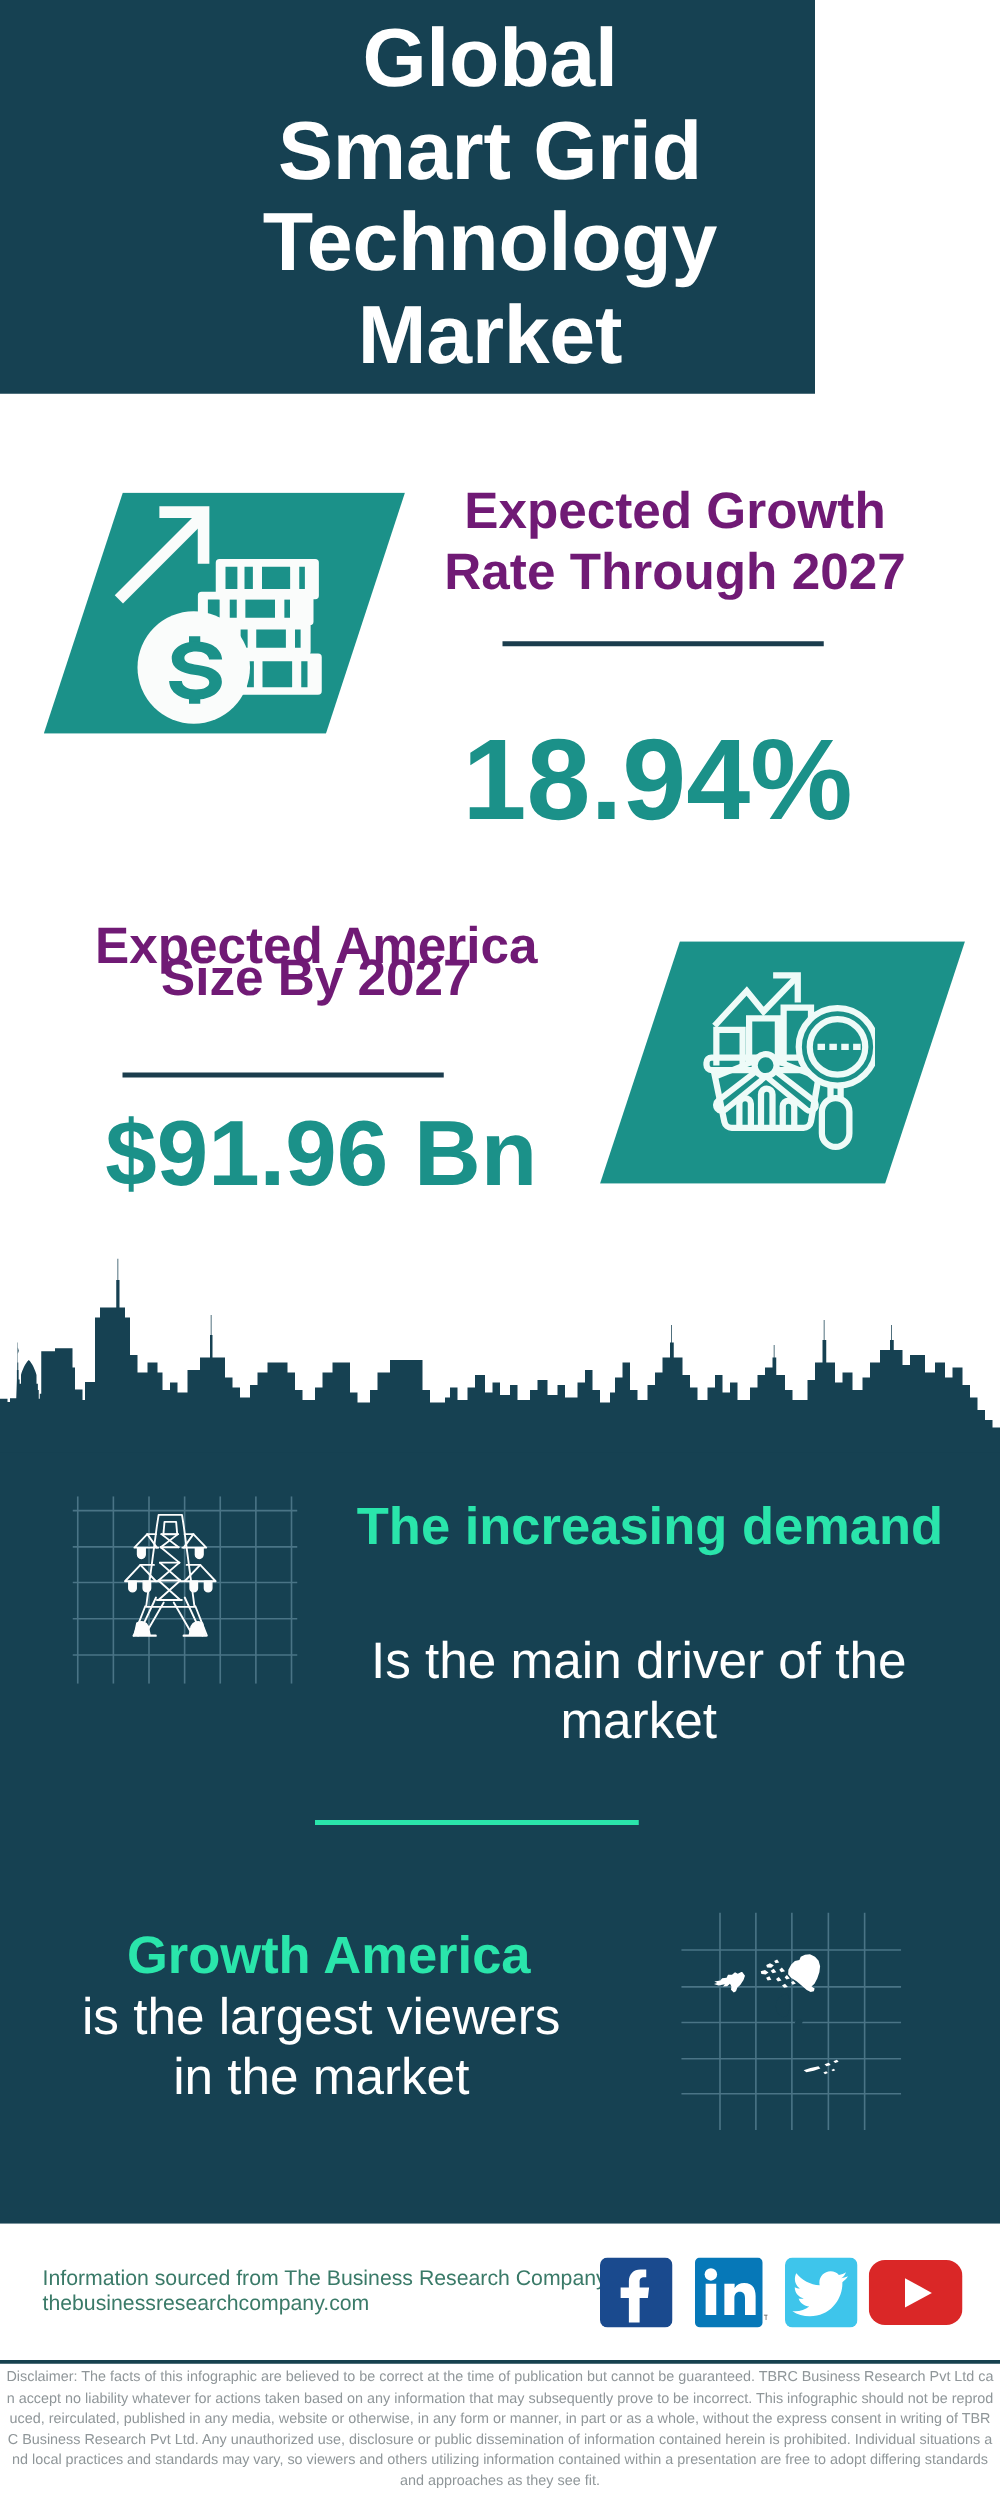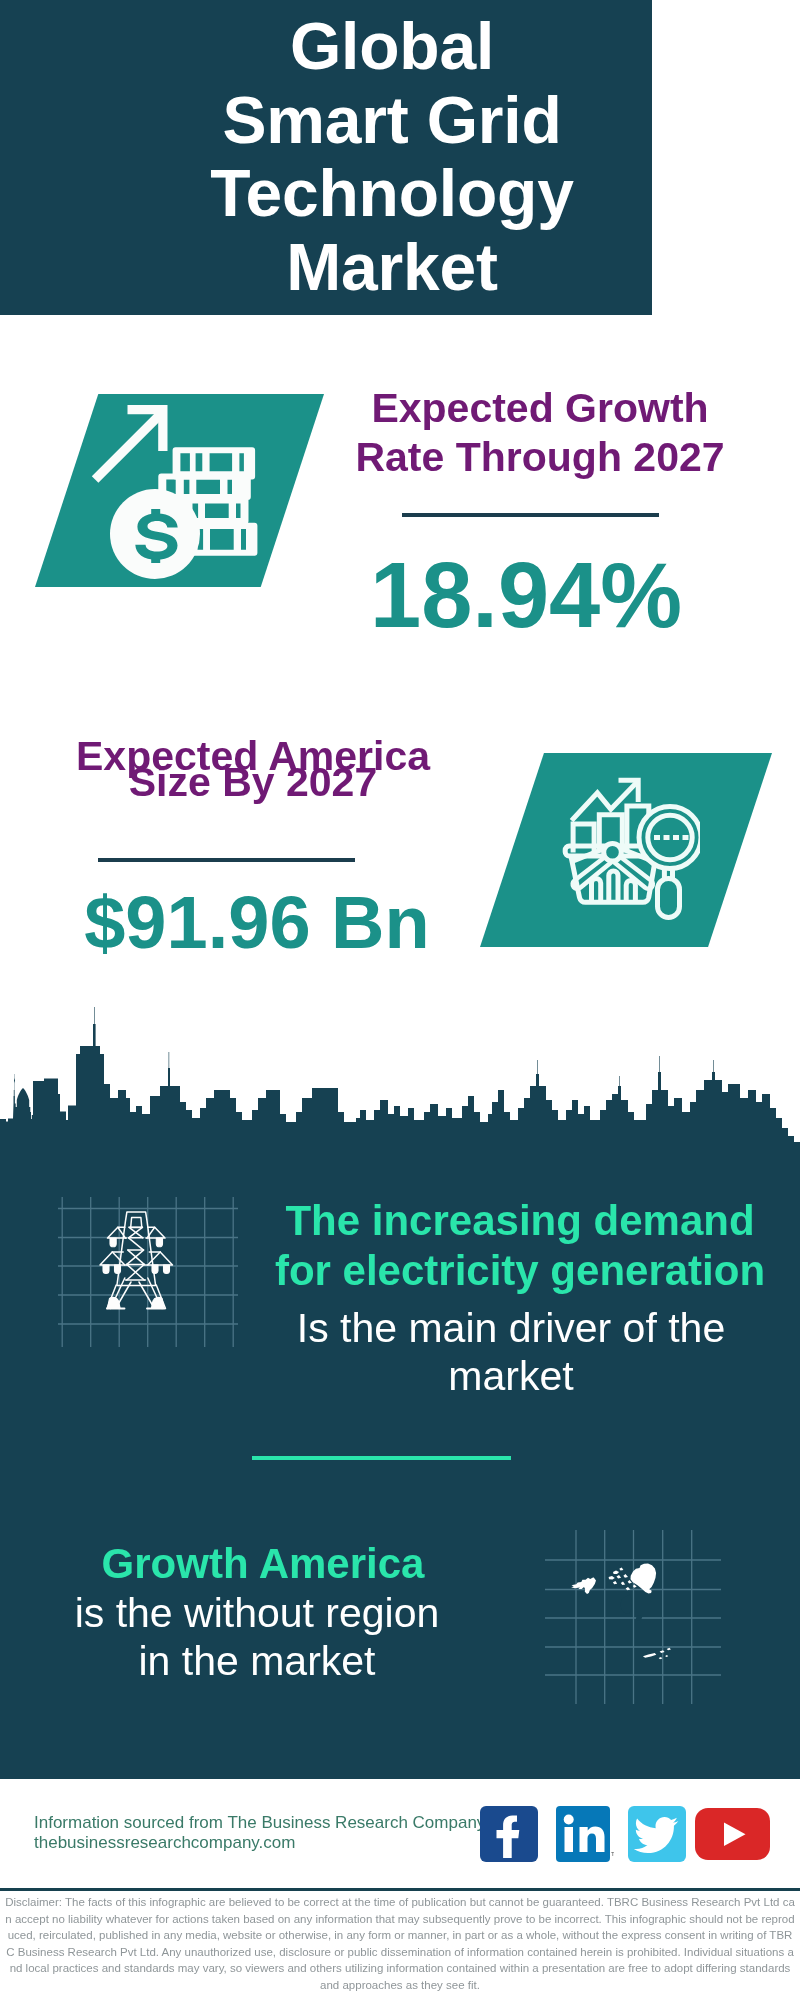--- a/index.html
+++ b/index.html
@@ -77,21 +77,21 @@
       <path d="M61.2 109 h9 v9 h-9 z M61.2 154 h9 v9 h-9 z"></path>
       <path d="M65.8 113.4 c-10.6 0 -18.4 5.7 -18.4 13.3 c0 7.9 7.2 11.6 19 13.3 c7.6 1.1 11 2.7 11 5.9
                c0 3.4 -4.2 5.6 -10.6 5.6 c-6.6 0 -10.9 -2.4 -11.3 -6.8 h-10.2 c0.4 9 8.5 15 21.2 15
                c12 0 21 -5.9 21 -14.3 c0 -8.1 -7.3 -11.8 -19 -13.5 c-8.1 -1.1 -11 -2.6 -11 -5.6
                c0 -3.1 4 -5.2 9.5 -5.2 c5.8 0 9.7 2.4 10.3 6.4 h10.4 c-0.6 -8.4 -8.3 -14.1 -20.2 -14.1 z"></path>
     </g>
   </svg>
   <div class="statlabel" style="left:330px;top:384px;width:420px">Expected Growth</div>
   <div class="statlabel" style="left:330px;top:433px;width:420px">Rate Through 2027</div>
   <div class="rule" style="left:402px;top:513px;width:257px"></div>
-  <div class="statval" style="left:316px;top:549px;width:420px;font-size:92px">18.94%</div>
+  <div class="statval" style="left:316px;top:578px;width:420px;font-size:92px">18.94%</div>
 
   <div class="para" style="left:480px;top:753px;width:292px;height:194px"></div>
   <svg style="position:absolute;left:560px;top:770px;width:140px;height:150px" viewBox="0 0 140 150" aria-hidden="true">
     <g fill="none" stroke="#eefbf8" stroke-width="5" stroke-linecap="square" stroke-linejoin="miter">
 
       <path d="M13.3 48.8 L37.4 22.8 L50.8 39.2 L76.3 12.7"></path>
 
       <path d="M61 10.2 h17.2 v19.2"></path>
 
       <path d="M13.1 53.9 v26 M13.1 53.9 h21 v26"></path>
@@ -189,21 +189,20 @@
       <path fill="#164152" d="M0 160 L0 117 L6 117 L6 119.5 L8 119.5 L8 116.5 L13 116.5 L13.5 101.5
  L13.5 94 L13.8 94 L13.8 88 L14 88 L14 72 L14.3 72 L14.3 76 L15 78.5 L14.3 81 L14.3 88
  L14.6 88 L14.6 94 L14.9 94 L14.9 101.5 L15.7 101.5 L15.7 105 L16.8 105 L16.8 98
  C 17.8 94 20.3 88.5 23 86 C 25.7 88.5 28.2 94 29.2 98 L29.2 105 L30.3 105 L30.3 110
  L31 110 L31 117 L31.8 117 L31.8 113 L33 113
  L33 79 L44 79 L44 76.5 L58 76.5 L58 92 L60 92 L60 109.5 L66 109.5 L66 118 L68 118 L68 103.5
  L76 103.5 L76 52 L80 52 L80 44 L93 44 L93 22 L94 22 L94 5 L94.6 5 L94.6 22 L95.6 22 L95.6 44 L100 44 L100 52 L104 52 L104 82 L110 82 L110 96 L118 96 L118 88 L126 88 L126 96 L130 96 L130 110 L136 110 L136 104 L142 104 L142 112 L150 112 L150 94 L160 94 L160 84 L168 84 L168 66 L168.6 66 L168.6 50 L169.2 50 L169.2 66 L170 66 L170 84 L180 84 L180 100 L186 100 L186 108 L192 108 L192 116 L200 116 L200 106 L206 106 L206 96 L214 96 L214 88 L230 88 L230 96 L236 96 L236 110 L242 110 L242 118 L252 118 L252 108 L258 108 L258 96 L266 96 L266 88 L280 88 L280 112 L286 112 L286 120 L296 120 L296 110 L302 110 L302 96 L312 96 L312 86 L338 86 L338 110 L344 110 L344 120 L356 120 L356 116 L360 116 L360 108 L366 108 L366 118 L374 118 L374 108 L380 108 L380 98 L388 98 L388 112 L394 112 L394 104 L400 104 L400 114 L408 114 L408 106 L414 106 L414 118 L424 118 L424 110 L430 110 L430 102 L438 102 L438 114 L446 114 L446 106 L452 106 L452 116 L462 116 L462 104 L468 104 L468 94 L474 94 L474 110 L480 110 L480 120 L488 120 L488 112 L492 112 L492 100 L498 100 L498 88 L504 88 L504 110 L510 110 L510 118 L518 118 L518 106 L524 106 L524 96 L530 96 L530 84 L536 84 L536 72 L537 72 L537 58 L537.6 58 L537.6 72 L539 72 L539 84 L546 84 L546 98 L552 98 L552 108 L558 108 L558 118 L566 118 L566 108 L572 108 L572 98 L578 98 L578 112 L584 112 L584 104 L590 104 L590 118 L600 118 L600 108 L606 108 L606 98 L612 98 L612 92 L618 92 L618 84 L619 84 L619 74 L619.6 74 L619.6 84 L621 84 L621 98 L628 98 L628 110 L634 110 L634 118 L646 118 L646 102 L652 102 L652 88 L658 88 L658 70 L659 70 L659 54 L659.6 54 L659.6 70 L661 70 L661 88 L668 88 L668 104 L674 104 L674 96 L682 96 L682 110 L690 110 L690 100 L696 100 L696 88 L704 88 L704 78 L712 78 L712 70 L713 70 L713 58 L713.6 58 L713.6 70 L715 70 L715 78 L722 78 L722 90 L728 90 L728 82 L740 82 L740 96 L748 96 L748 88 L756 88 L756 100 L762 100 L762 92 L770 92 L770 106 L776 106 L776 116 L782 116 L782 126 L788 126 L788 134 L794 134 L794 142 L800 142 L800 160 Z"></path>
     </svg>
 
     <div class="hl hl-accent" style="left:250px;top:197px;width:540px">The increasing demand</div>
-    <div class="hl hl-accent" style="left:250px;top:247px;width:540px">for electricity generation</div>
     <div class="hl" style="left:241px;top:304px;width:540px">Is the main driver of the</div>
     <div class="hl" style="left:241px;top:352px;width:540px">market</div>
 
     <div class="divider" style="left:252px;top:456px;width:259px"></div>
 
     <svg style="position:absolute;left:545px;top:530px;width:176px;height:174px" viewBox="4 10 176 174" aria-hidden="true">
       <g stroke="#4a7486" stroke-width="1.3">
         <path d="M35 10 V184 M63.7 10 V184 M92.5 10 V184 M121.7 10 V184 M150.7 10 V184"></path>
         <path d="M4 40 H180 M4 69.5 H180 M4 98 H180 M4 127 H180 M4 155 H180"></path>
       </g>
@@ -239,21 +238,21 @@
 
         <path d="M113.8 133 l-6.5 1.4 l-5.4 1.8 l2.2 1.6 l5.9 -1.3 l5.3 -1.8 z"></path>
         <path d="M122 130.2 l-3.4 1.2 l1.6 1.6 l3.4 -1.1 z"></path>
         <path d="M128.5 127.8 l-2.8 1.1 l1.4 1.4 l2.8 -0.9 z"></path>
         <path d="M120 137 l-2.3 1 l1.3 1.3 l2.3 -0.9 z"></path>
         <path d="M126 135 l-1.9 0.9 l1.2 1.2 l1.9 -0.8 z"></path>
       </g>
     </svg>
 
     <div class="hl hl-accent" style="left:23px;top:540px;width:480px">Growth America</div>
-    <div class="hl" style="left:17px;top:589px;width:480px">is the without region</div>
+    <div class="hl" style="left:17px;top:589px;width:480px">is the largest viewers</div>
     <div class="hl" style="left:17px;top:637px;width:480px">in the market</div>
   </div>
 
   <div class="footer">
     <div class="srcline" style="left:34px;top:33px;width:460px">Information sourced from The Business Research Company</div>
     <a class="srcline" style="left:34px;top:53px;width:460px;text-decoration:none">thebusinessresearchcompany.com</a>
 
     <svg style="position:absolute;left:480px;top:27px;width:58px;height:56px" viewBox="0 0 58 56">
       <rect x="0" y="0" width="58" height="56" rx="6" fill="#1a4a8e"></rect>
       <path fill="#ffffff" d="M37 9.5 h-4.6 c-5.6 0 -9.3 3.7 -9.3 9.4 v5.2 h-6.6 v8.2 h6.6 V52 h8.6 V32.3 h6.6 l1 -8.2 h-7.6 v-4.4 c0 -2.4 0.6 -3.9 4 -3.9 H37 z"></path>

